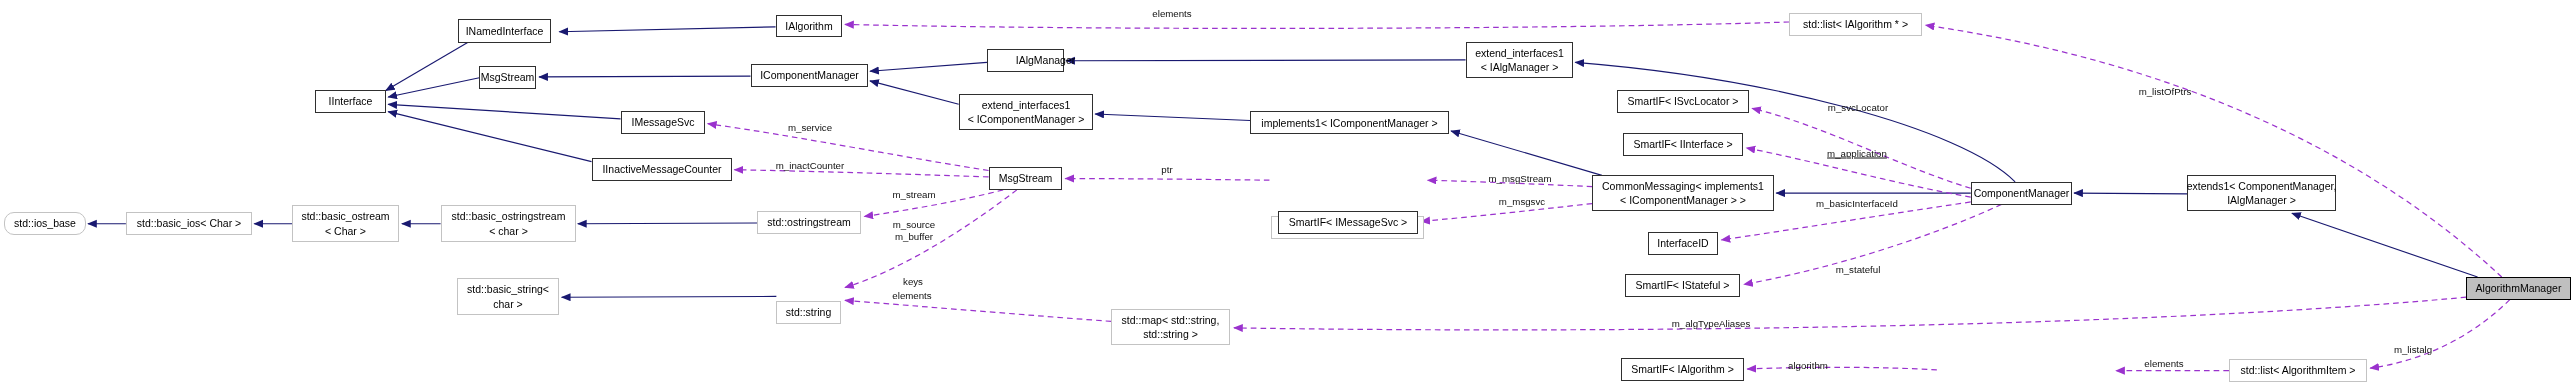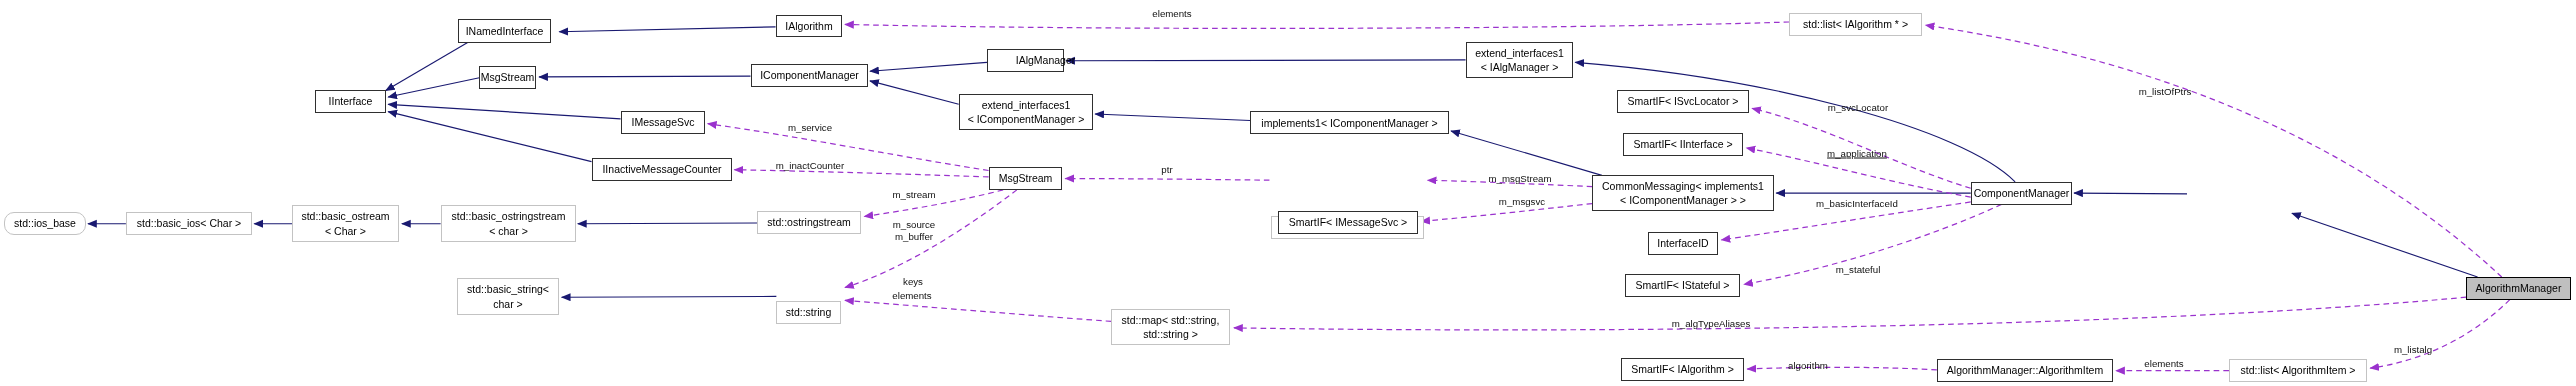--- a/index.html
+++ b/index.html
@@ -170,25 +170,26 @@
     </div>
     <div class="node documented" style="left: 1648px; top: 232px; width: 70px; height: 22.6px;">
       <div>InterfaceID</div>
     </div>
     <div class="node documented" style="left: 1625px; top: 274px; width: 115px; height: 22.6px;">
       <div>SmartIF&lt; IStateful &gt;</div>
     </div>
     <div class="node documented" style="left: 1971px; top: 182px; width: 101px; height: 22.6px;">
       <div>ComponentManager</div>
     </div>
+    <div class="node documented" style="left: 2187px; top: 175px; width: 149px; height: 36px;">
+      <div>extends1&lt; ComponentManager,</div>
+      <div>IAlgManager &gt;</div>
+    </div>
     <div class="node documented" style="left: 1621px; top: 358px; width: 123px; height: 22.6px;">
       <div>SmartIF&lt; IAlgorithm &gt;</div>
-    </div>
-    <div class="node documented" style="left: 1937px; top: 359px; width: 176px; height: 22.6px;">
-      <div>AlgorithmManager::AlgorithmItem</div>
     </div>
     <div class="node highlight" style="left: 2466px; top: 277px; width: 105px; height: 22.6px;">
       <div>AlgorithmManager</div>
     </div>
     <div class="edge-label" style="left: 1172px; top: 13px;">elements</div>
     <div class="edge-label" style="left: 2165px; top: 91px;">m_listOfPtrs</div>
     <div class="edge-label" style="left: 1858px; top: 107px;">m_svcLocator</div>
     <div class="edge-label" style="left: 1857px; top: 153px; text-decoration: underline;">m_application</div>
     <div class="edge-label" style="left: 1520px; top: 178px;">m_msgStream</div>
     <div class="edge-label" style="left: 1167px; top: 169px;">ptr</div>

